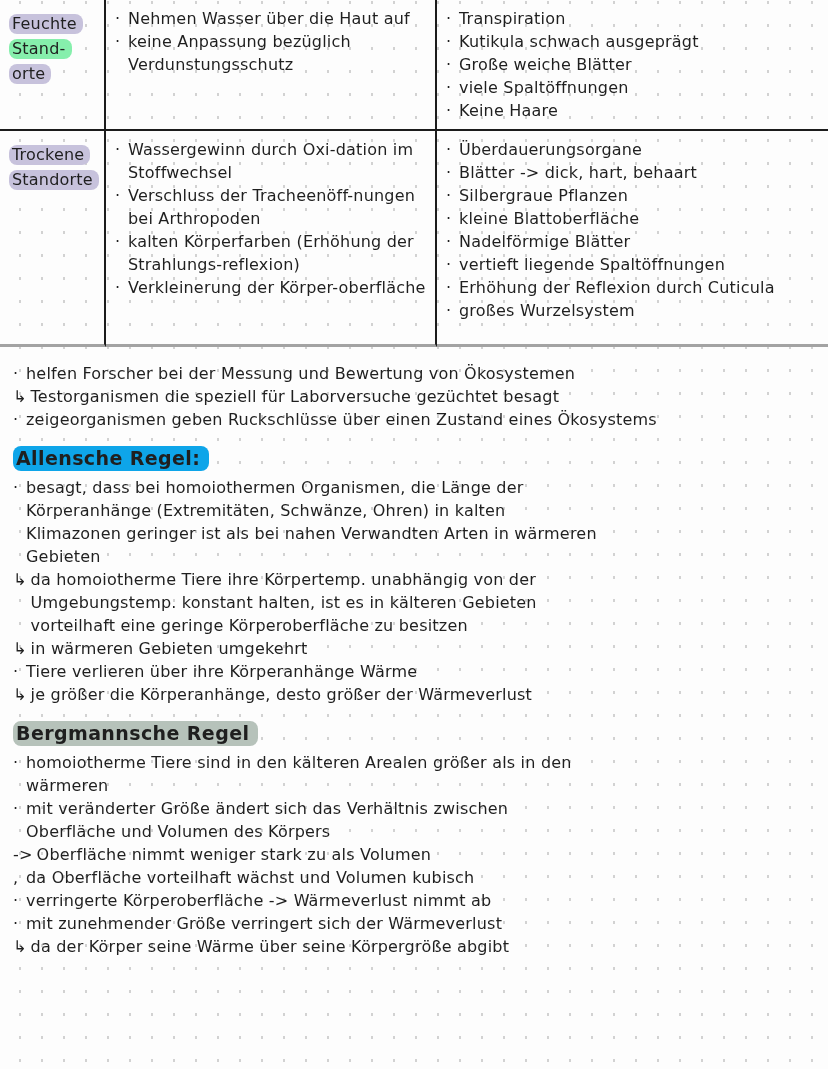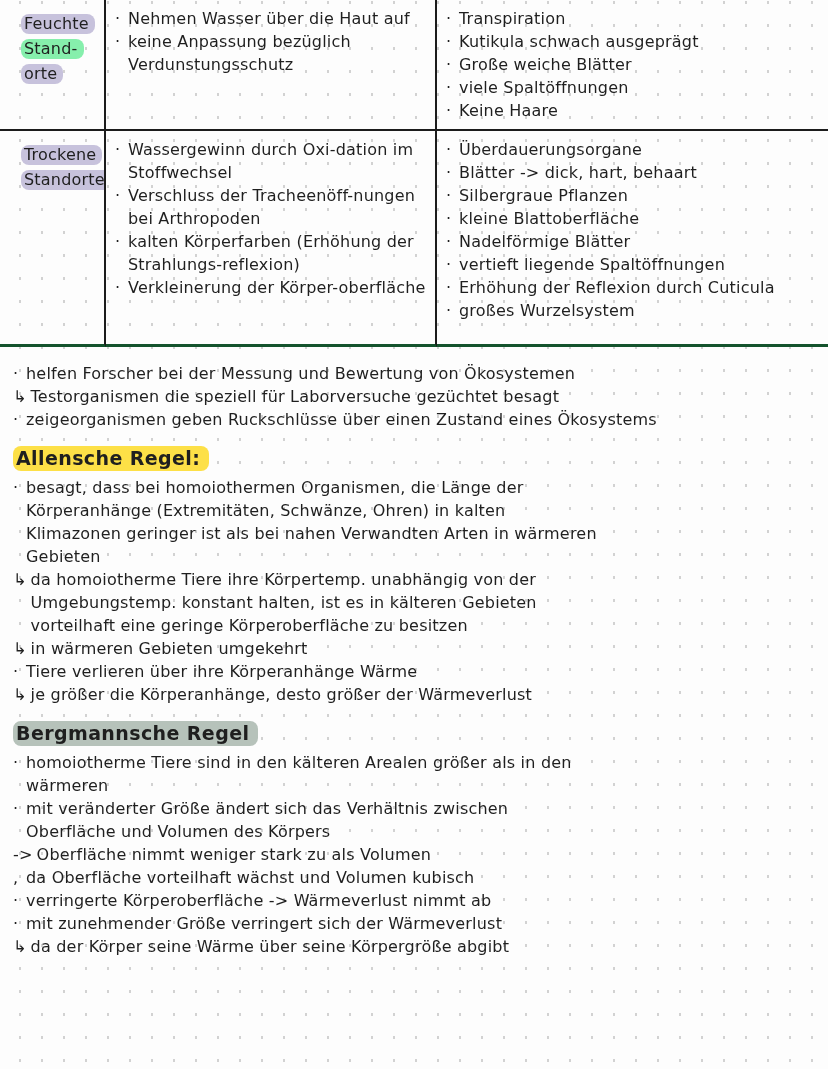--- a/index.html
+++ b/index.html
@@ -10,24 +10,24 @@
     font-size:16px; letter-spacing:0.2px; color:#1f1f1f;
     background-color:#fdfdfd;
     background-image: radial-gradient(circle, #d2d2d2 1.2px, rgba(0,0,0,0) 1.45px);
     background-size:22px 23px; background-position:9px 14px;
   }
   
   .ntable { display:grid; grid-template-columns:106px 331px 391px; grid-template-rows:131px 216px; width:828px; }
   .cell { padding:7px 8px 4px 9px; overflow:hidden; }
   .cv { border-right:2.5px solid #1c1c1c; }
   .rb { border-bottom:2.5px solid #1c1c1c; }
-  .rb2 { border-bottom:3px solid #14532d; }
+  .rb2 { border-bottom:3px solid #a3a3a3; }
   .headcell { padding-top:11px; line-height:25px; }
   .hl { padding:0 6px 1px 3px; border-radius:8px; -webkit-box-decoration-break:clone; box-decoration-break:clone; }
-  .hline { display:block;margin-left:12px; }
+  .hline { display:block; }
   
   .item { display:flex; align-items:flex-start; line-height:23px; }
   .marker { flex:0 0 auto; min-width:13px; padding-right:4px; white-space:nowrap; }
   .txt { flex:1 1 auto; }
   
   .sections { padding:15px 10px 0 13px; }
   section { margin-bottom:15px; }
   .stitle { display:inline-block; font-size:19px; font-weight:bold; letter-spacing:0.4px;
             padding:1px 9px 2px 3px; border-radius:8px; margin-bottom:5px; }
   .w-bio .item { max-width:726px; }
@@ -180,21 +180,21 @@
 
         <div class="item">
           <span class="marker">·</span>
           <span class="txt">zeigeorganismen geben Ruckschlüsse über einen Zustand eines Ökosystems</span>
         </div>
       </div>
   </section>
 
   <section>
     <div>
-      <span class="stitle" style="background-color: #fde047;">Allensche Regel:</span>
+      <span class="stitle" style="background-color: #0ea5e9;">Allensche Regel:</span>
     </div>
     <div class="items w-mid">
 
         <div class="item">
           <span class="marker">·</span>
           <span class="txt">besagt, dass bei homoiothermen Organismen, die Länge der Körperanhänge (Extremitäten, Schwänze, Ohren) in kalten Klimazonen geringer ist als bei nahen Verwandten Arten in wärmeren Gebieten</span>
         </div>
 
         <div class="item">
           <span class="marker">↳</span>

